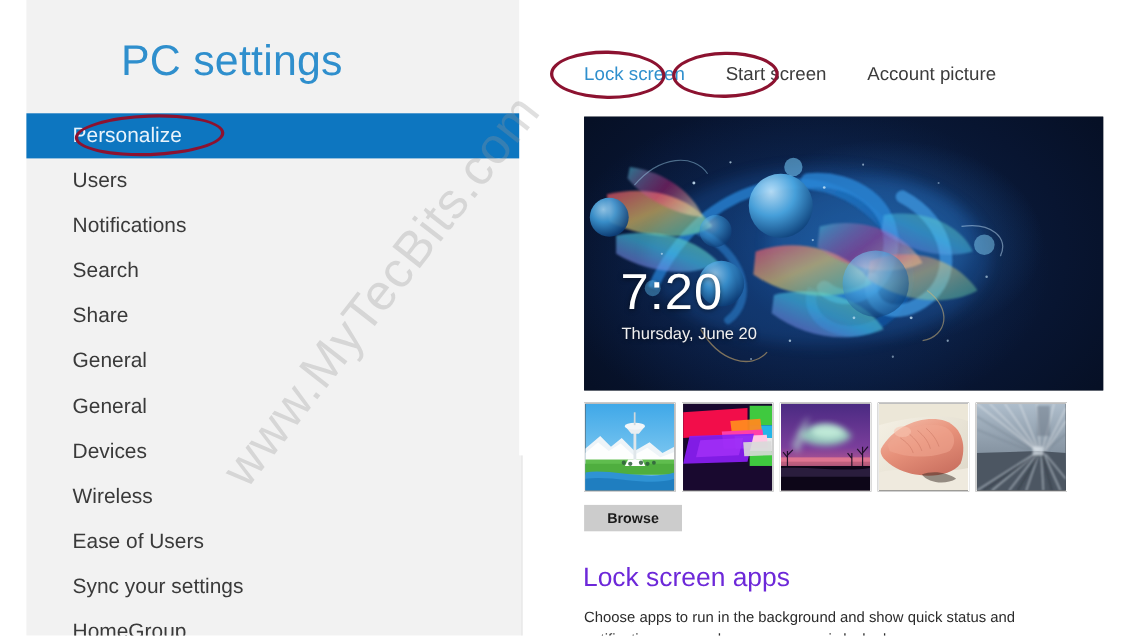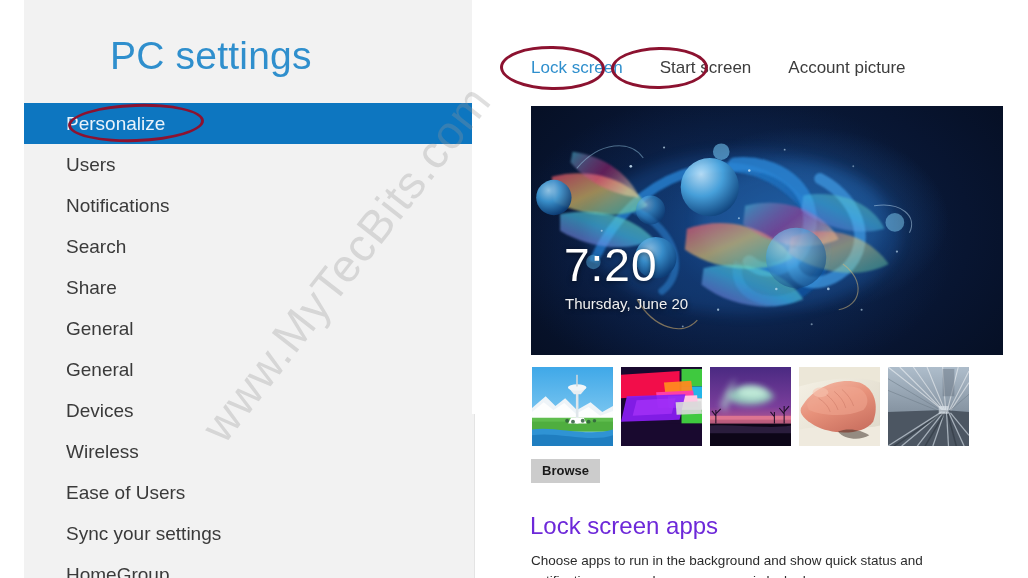--- a/index.html
+++ b/index.html
@@ -189,21 +189,21 @@
   .thumb-inner { position: absolute; inset: 0; }
 
   
   #browse-button {
     position: absolute;
     left: 59px;
     top: 459px;
     min-width: 62px;
     height: 24px;
     line-height: 24px;
-    padding: 0 11px;
+    padding: 0 21px;
     background: #cccccc;
     color: #1a1a1a;
     font-size: 13px;
     font-weight: 700;
     text-align: center;
     border: none;
     box-sizing: border-box;
     font-family: "Liberation Sans", sans-serif;
     cursor: pointer;
   }

